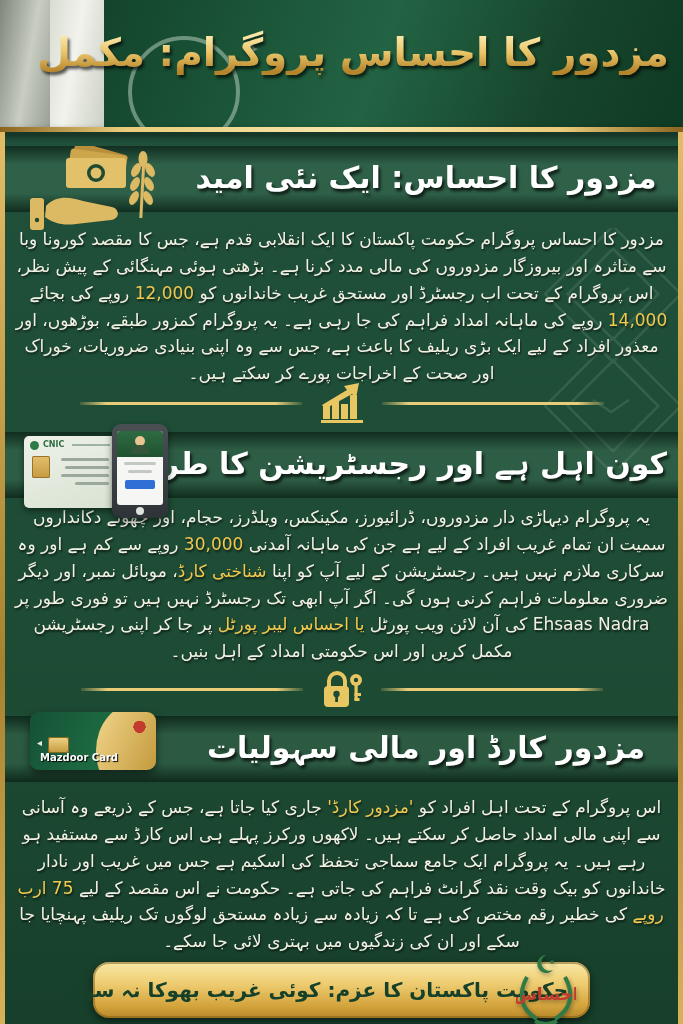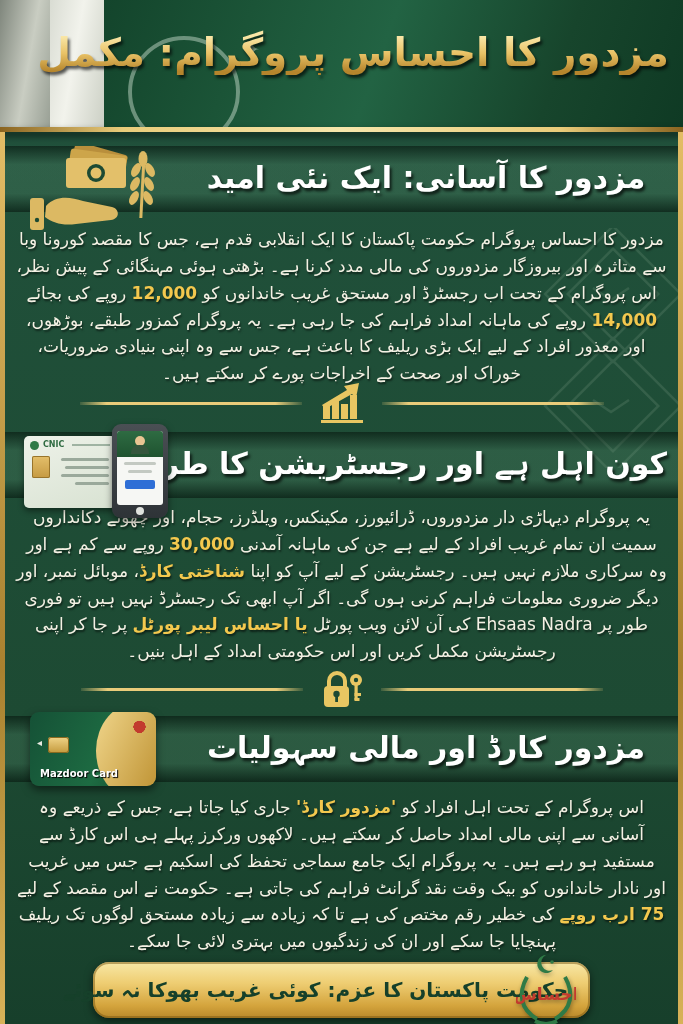--- a/index.html
+++ b/index.html
@@ -35,21 +35,21 @@
   .side.left{left:0}.side.right{right:0}
   .watermark{position:absolute;right:-14px;top:228px;opacity:.12;z-index:0}
   
   .band{position:absolute;left:5px;right:5px;height:66px;z-index:1;
     background:linear-gradient(180deg,rgba(5,18,11,.55),rgba(106,158,126,.20) 28%,rgba(106,158,126,.20) 72%,rgba(5,18,11,.55))}
   .h{position:absolute;left:185px;right:16px;z-index:2;direction:rtl;text-align:center;color:#ffffff;
     font-weight:bold;font-size:30px;text-shadow:2px 3px 3px rgba(0,0,0,.7);white-space:nowrap}
   
   .p{position:absolute;left:15px;right:15px;z-index:2;direction:rtl;text-align:center;
     color:#f4f1e4;font-size:17px;line-height:1.58;text-shadow:1px 2px 2px rgba(0,0,0,.55)}
-  .p .gold{color:#f3c84e;font-weight:bold}
+  .p .gold{color:#f3c84e;font-weight:normal}
   
   .divider{position:absolute;left:0;right:0;height:46px;z-index:2;
     display:flex;align-items:center;justify-content:center;gap:16px}
   .divider .line{width:222px;height:3px;
     background:linear-gradient(90deg,rgba(233,204,122,.15),#e9cc7a 12%,#e9cc7a 88%,rgba(233,204,122,.15))}
   
   .icon1{position:absolute;left:26px;top:146px;width:136px;height:92px;z-index:3}
   
   .icon2{position:absolute;left:24px;top:424px;width:150px;height:96px;z-index:3}
   .cnic{position:absolute;left:0;top:12px;width:92px;height:72px;border-radius:5px;
@@ -68,21 +68,21 @@
     background:linear-gradient(#4a4f54,#2e3337);box-shadow:0 3px 7px rgba(0,0,0,.5)}
   .screen{position:absolute;left:5px;right:5px;top:7px;bottom:13px;background:#f6f7f4;border-radius:3px;overflow:hidden}
   .ph-photo{position:relative;height:26px;background:linear-gradient(#2e6b42,#1f5330)}
   .ph-photo .head{position:absolute;left:50%;top:5px;width:10px;height:10px;margin-left:-5px;border-radius:50%;background:#e9c592}
   .ph-photo .head::after{content:"";position:absolute;left:-4px;top:9px;width:18px;height:9px;border-radius:8px 8px 0 0;background:#35563d}
   .ph-line{margin:5px auto 0;width:70%;height:3px;background:#c3c9c2;border-radius:2px}
   .ph-line.short{width:52%}
   .ph-btn{margin:7px auto 0;width:66%;height:9px;border-radius:2px;background:#2f6fd6}
   .home-dot{position:absolute;left:50%;bottom:3px;width:8px;height:8px;margin-left:-4px;border-radius:50%;background:#dfe2de}
   
-  .mcard{position:absolute;left:30px;top:712px;width:126px;height:74px;border-radius:9px;z-index:3;overflow:hidden;
+  .mcard{position:absolute;left:30px;top:712px;width:126px;height:58px;border-radius:9px;z-index:3;overflow:hidden;
     background:linear-gradient(115deg,#155136,#1d6b42 58%,#134027);box-shadow:0 4px 9px rgba(0,0,0,.5)}
   .swoosh{position:absolute;right:-28px;top:-10px;width:88px;height:94px;
     background:linear-gradient(115deg,#f2d88e,#c49a3d 70%);border-radius:58% 0 0 46% / 62% 0 0 58%}
   .m-logo{position:absolute;right:9px;top:9px;width:15px;height:13px;border-radius:2px;
     background:radial-gradient(circle at 50% 45%,#c23b2e 58%,rgba(194,59,46,0) 60%)}
   .m-arrow::before{content:"◂";position:absolute;left:7px;top:25px;color:#e8e8e0;font-size:10px}
   .chip{position:absolute;left:18px;top:25px;width:21px;height:16px;border-radius:3px;
     background:linear-gradient(#f0d488,#c49a3d);box-shadow:inset 0 0 0 1px #8a6a1f}
   .m-label{position:absolute;left:10px;bottom:7px;color:#fff;font-size:10px;font-weight:bold;text-shadow:1px 1px 1px #000}
   
@@ -135,21 +135,21 @@
       <rect x="46" y="2" width="54" height="24" rx="3" transform="rotate(16 73 14)" fill="#b98f3c"></rect>
       <rect x="43" y="6" width="57" height="26" rx="3" transform="rotate(8 71 19)" fill="#cda54a"></rect>
       <rect x="40" y="12" width="60" height="30" rx="3" fill="#e3c06a"></rect>
       <circle cx="70" cy="27" r="9" fill="#1d4a33"></circle>
       <circle cx="70" cy="27" r="5.5" fill="#e3c06a"></circle>
       <path d="M20,60 C30,49 44,51 57,55 L86,61 C94,63 94,73 85,74 L50,78 C37,80 27,77 19,71 Z"></path>
       <rect x="4" y="52" width="14" height="32" rx="3"></rect>
       <circle cx="11" cy="74" r="2.2" fill="#1d4a33"></circle>
     </g>
   </svg>
-  <div class="h" style="top:160px">مزدور کا آسانی: ایک نئی امید</div>
+  <div class="h" style="top:160px">مزدور کا احساس: ایک نئی امید</div>
   <div class="p" style="top:226px"><span>مزدور کا احساس پروگرام حکومت پاکستان کا ایک انقلابی قدم ہے، جس کا مقصد کورونا وبا سے متاثرہ اور بیروزگار مزدوروں کی مالی مدد کرنا ہے۔ بڑھتی ہوئی مہنگائی کے پیش نظر، اس پروگرام کے تحت اب رجسٹرڈ اور مستحق غریب خاندانوں کو </span><span class="gold">12,000</span><span> روپے کی بجائے </span><span class="gold">14,000</span><span> روپے کی ماہانہ امداد فراہم کی جا رہی ہے۔ یہ پروگرام کمزور طبقے، بوڑھوں، اور معذور افراد کے لیے ایک بڑی ریلیف کا باعث ہے، جس سے وہ اپنی بنیادی ضروریات، خوراک اور صحت کے اخراجات پورے کر سکتے ہیں۔</span></div>
 
   <div class="divider" style="top:380px">
     <span class="line"></span>
     <svg width="48" height="44" viewBox="0 0 48 44">
       <g fill="#e8c662">
         <rect x="5" y="25" width="7" height="13"></rect>
         <rect x="14" y="19" width="7" height="19"></rect>
         <rect x="23" y="23" width="7" height="15"></rect>
         <rect x="32" y="14" width="7" height="24"></rect>

